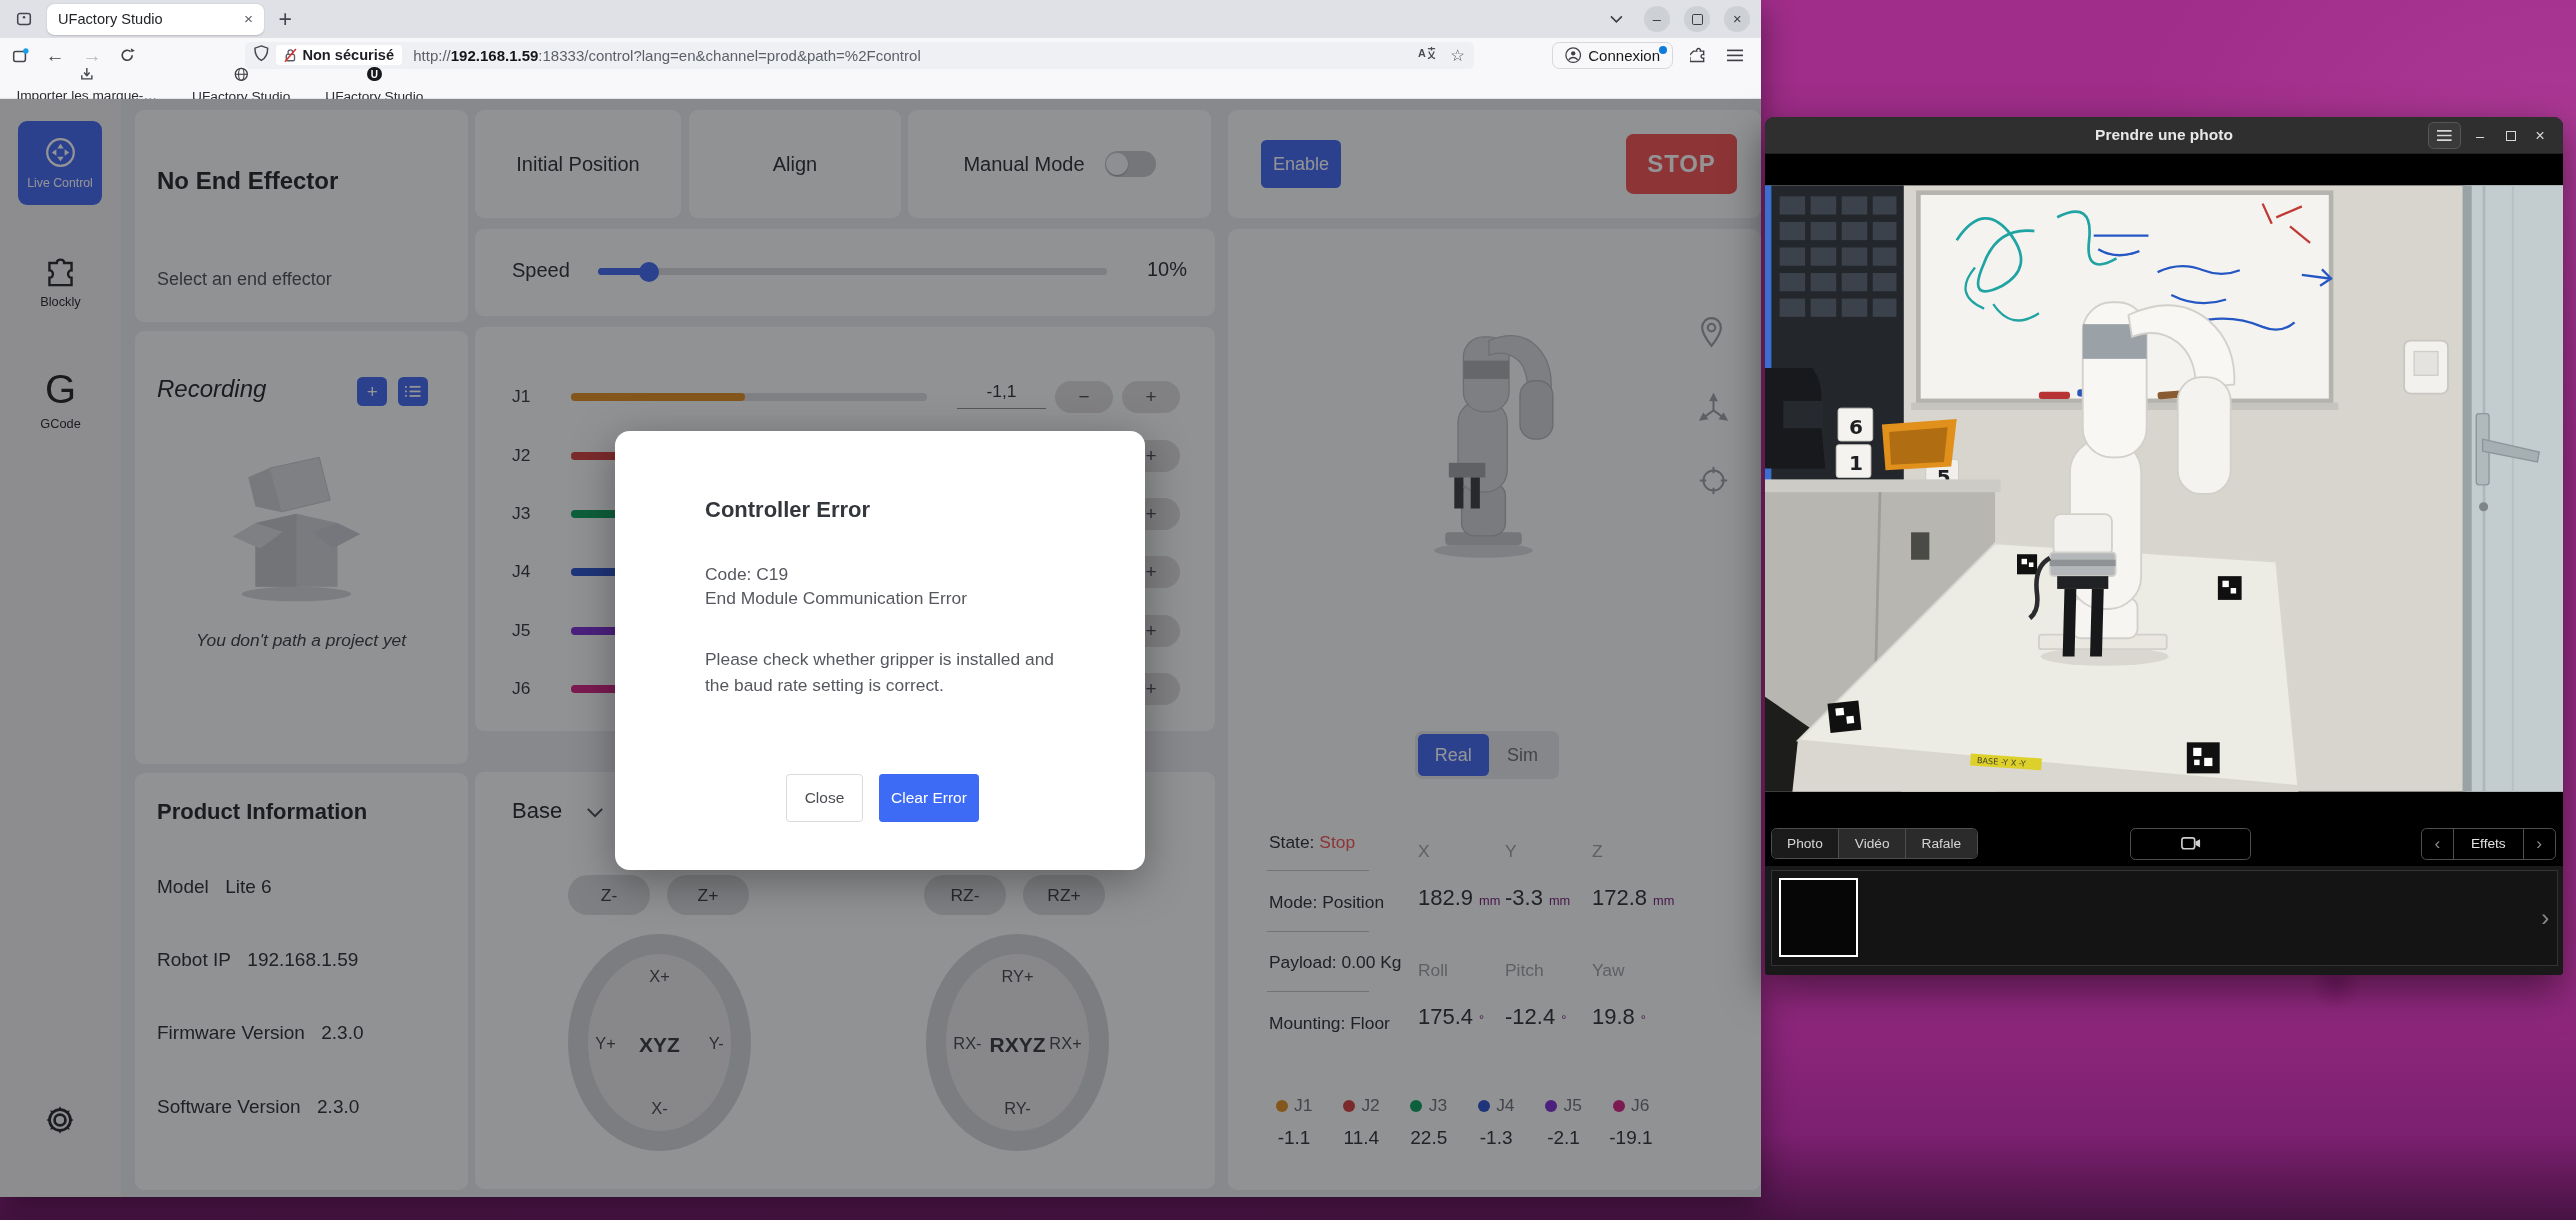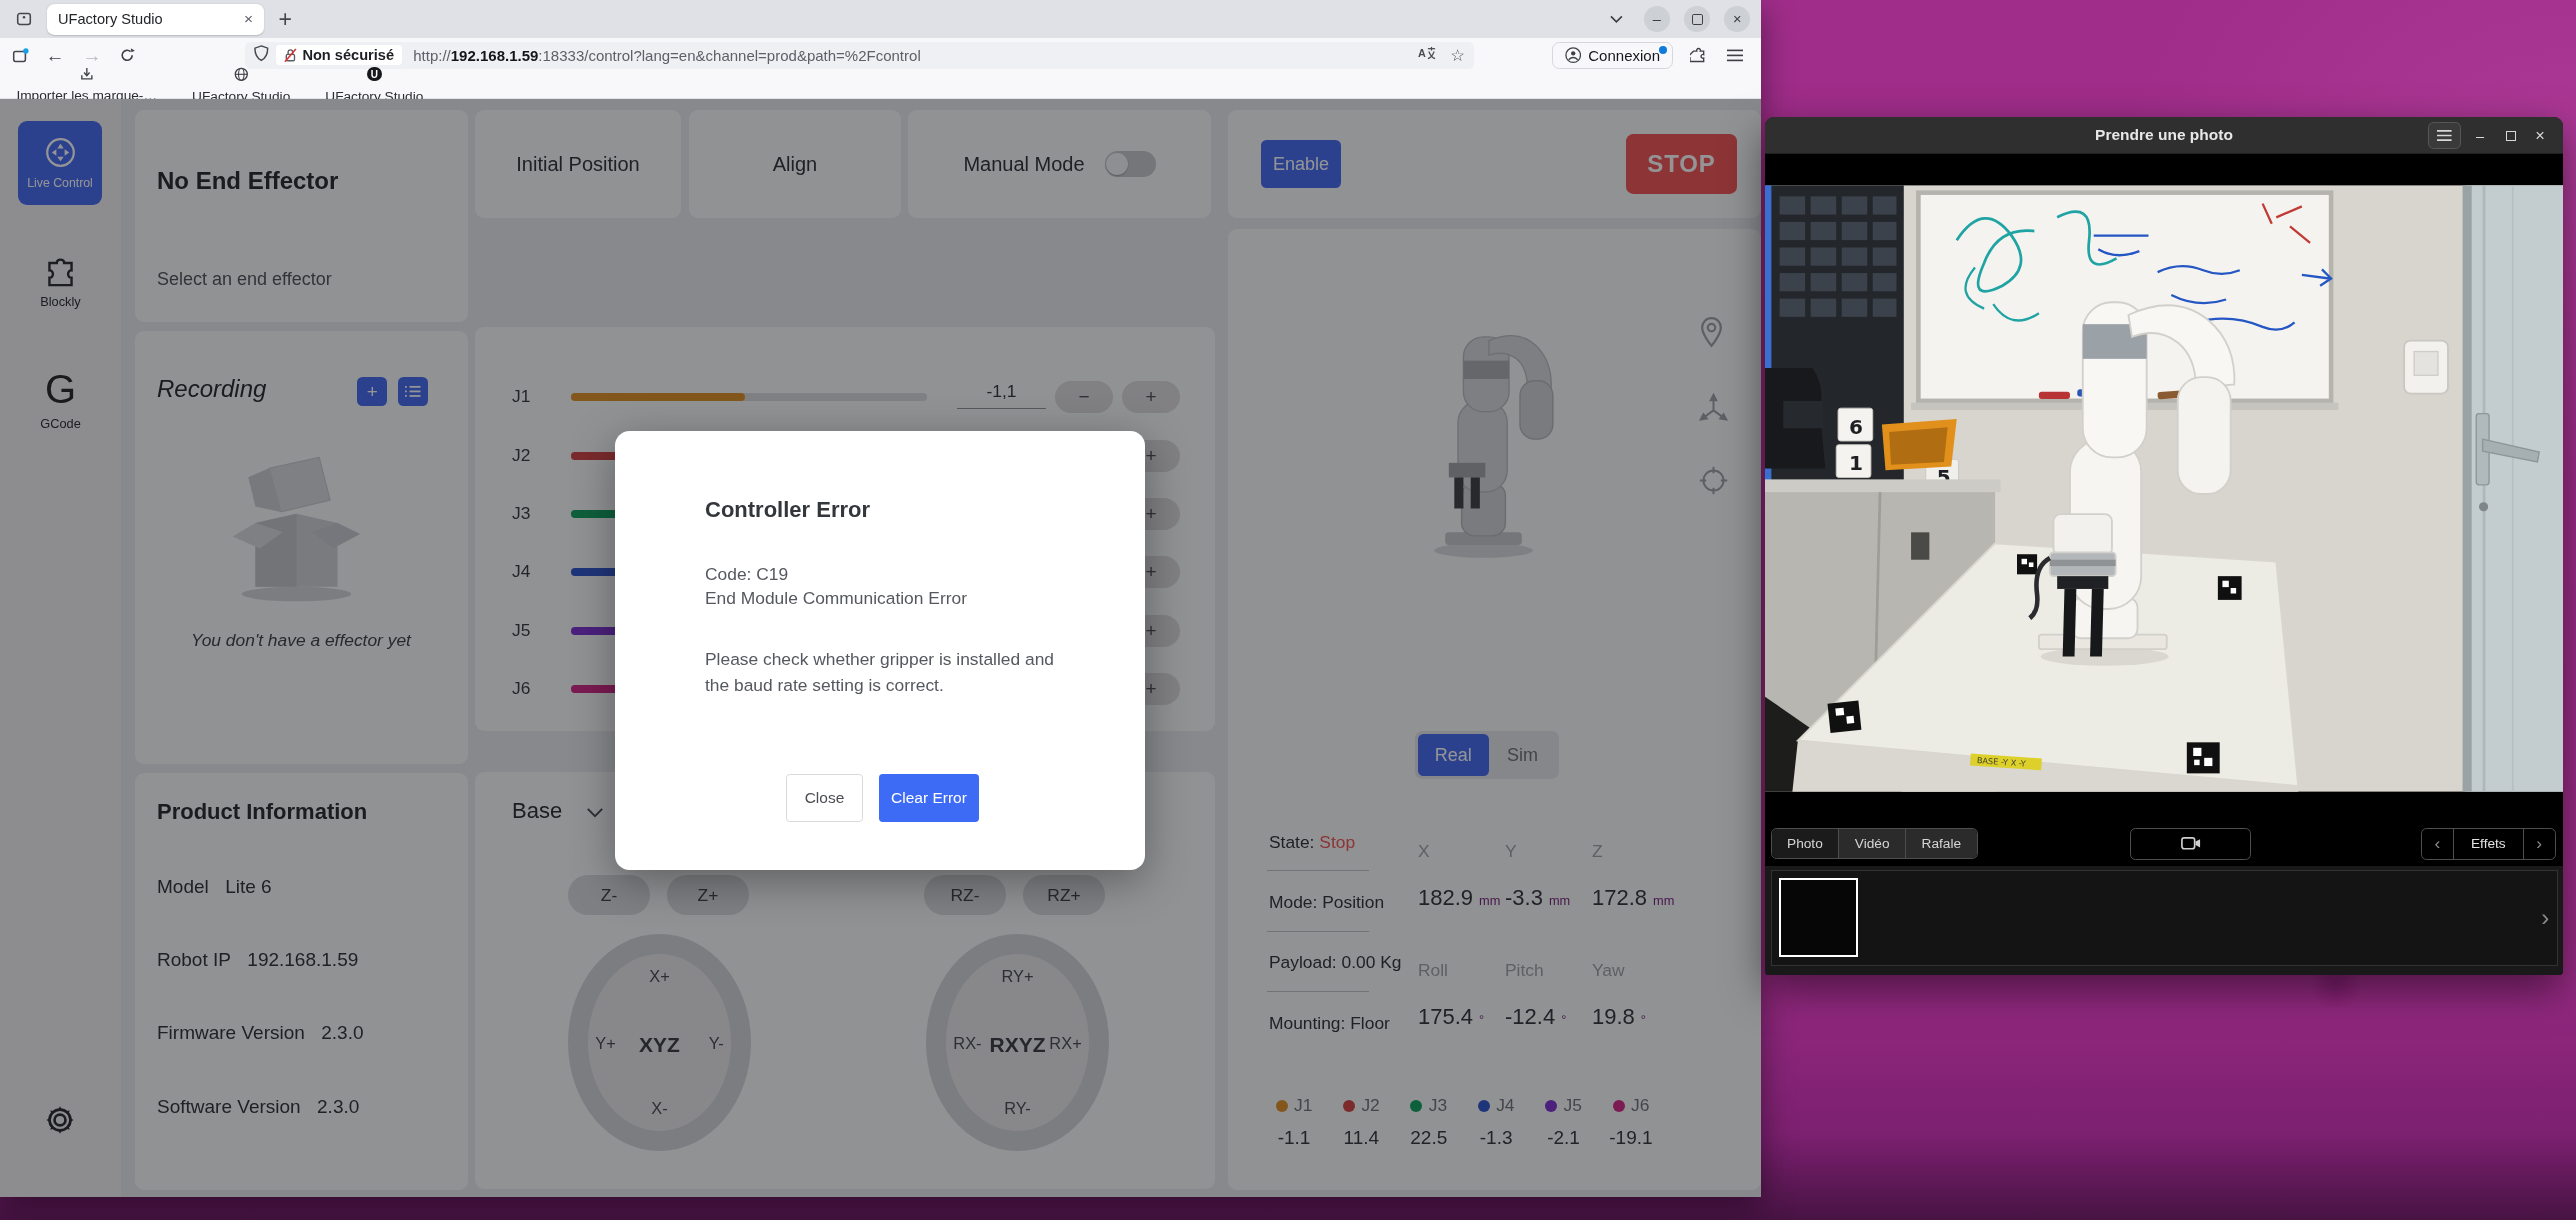--- a/index.html
+++ b/index.html
@@ -322,21 +322,21 @@
       </span>
       <svg class="abs" style="left:93px; top:119px;" width="137" height="155" viewBox="0 0 150 170">
         <ellipse cx="75" cy="158" rx="60" ry="8" fill="#d3d5d8"></ellipse>
         <polygon points="30,80 75,70 120,80 120,150 30,150" fill="#ced1d5"></polygon>
         <polygon points="30,80 75,70 75,150 30,150" fill="#c2c5c9"></polygon>
         <polygon points="30,80 5,95 35,108 60,90" fill="#d8dadd"></polygon>
         <polygon points="120,80 145,92 115,108 92,90" fill="#c8cbcf"></polygon>
         <polygon points="45,20 100,8 112,55 58,68" fill="#d8dadd" stroke="#c2c5c9" stroke-width="1"></polygon>
         <polygon points="45,20 58,68 30,62 22,30" fill="#cbced2"></polygon>
       </svg>
-      <div class="empty-text">You don't have a effector yet</div>
+      <div class="empty-text">You don't path a project yet</div>
     </div>
 
     <div class="card" style="left:135px; top:674px; width:333px; height:417px;">
       <span class="pi-title">Product Information</span>
       <div class="pi-row" style="top:103px;"><span>Model</span><span class="v">Lite 6</span></div>
       <div class="pi-row" style="top:176px;"><span>Robot IP</span><span class="v">192.168.1.59</span></div>
       <div class="pi-row" style="top:249px;"><span>Firmware Version</span><span class="v">2.3.0</span></div>
       <div class="pi-row" style="top:323px;"><span>Software Version</span><span class="v">2.3.0</span></div>
     </div>
 
@@ -352,20 +352,28 @@
         <span class="toggle">
             <span class="knob"></span>
           </span>
       </div>
     </div>
     <div class="card" style="left:1228px; top:11px; width:533px; height:108px;">
       <div class="btn-enable">Enable</div>
       <div class="btn-stop">STOP</div>
     </div>
 
+    <div class="card" style="left:475px; top:130px; width:740px; height:87px;">
+      <span class="sp-label">Speed</span>
+      <div class="sp-track">
+        <div class="sp-fill" style="width: 10%;"></div>
+        <div class="sp-knob" style="margin-left: -10px; left: 10%;"></div>
+      </div>
+      <span class="sp-pct">10%</span>
+    </div>
 
     <div class="card" style="left:475px; top:228px; width:740px; height:404px;">
       <div class="jrow" style="top:41px;">
         <span class="jlabel">J1</span>
         <div class="jtrack">
             <div class="jfill" style="width: 49%; background: rgb(224, 145, 34);"></div>
           </div>
         <span class="jval">-1,1</span>
         <span class="jbtn" style="left:580px;">−</span>
         <span class="jbtn" style="left:647px;">+</span>

